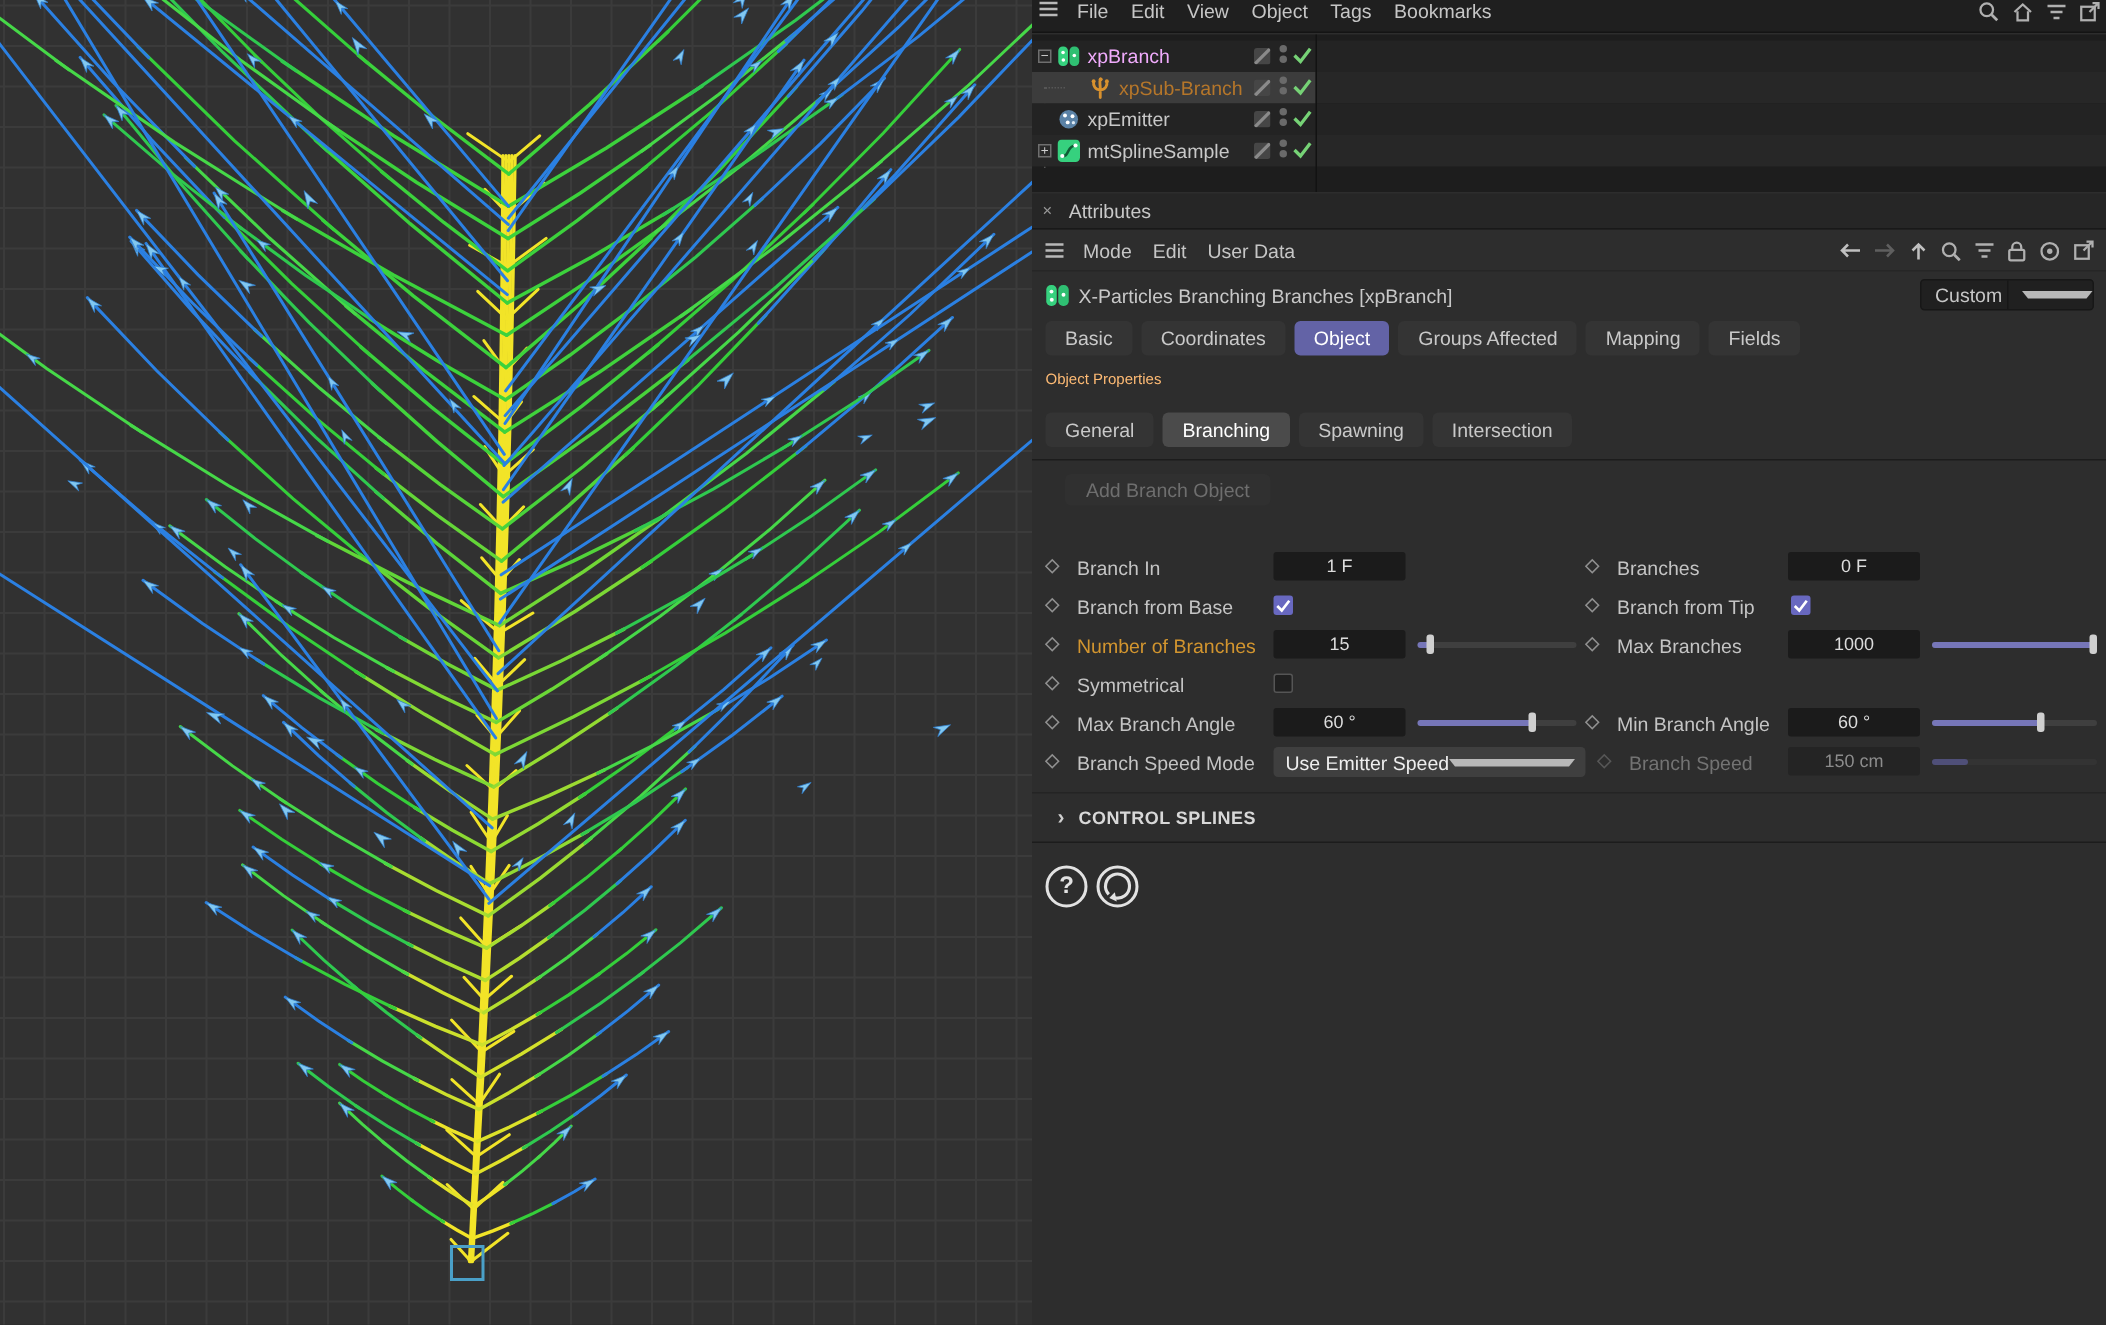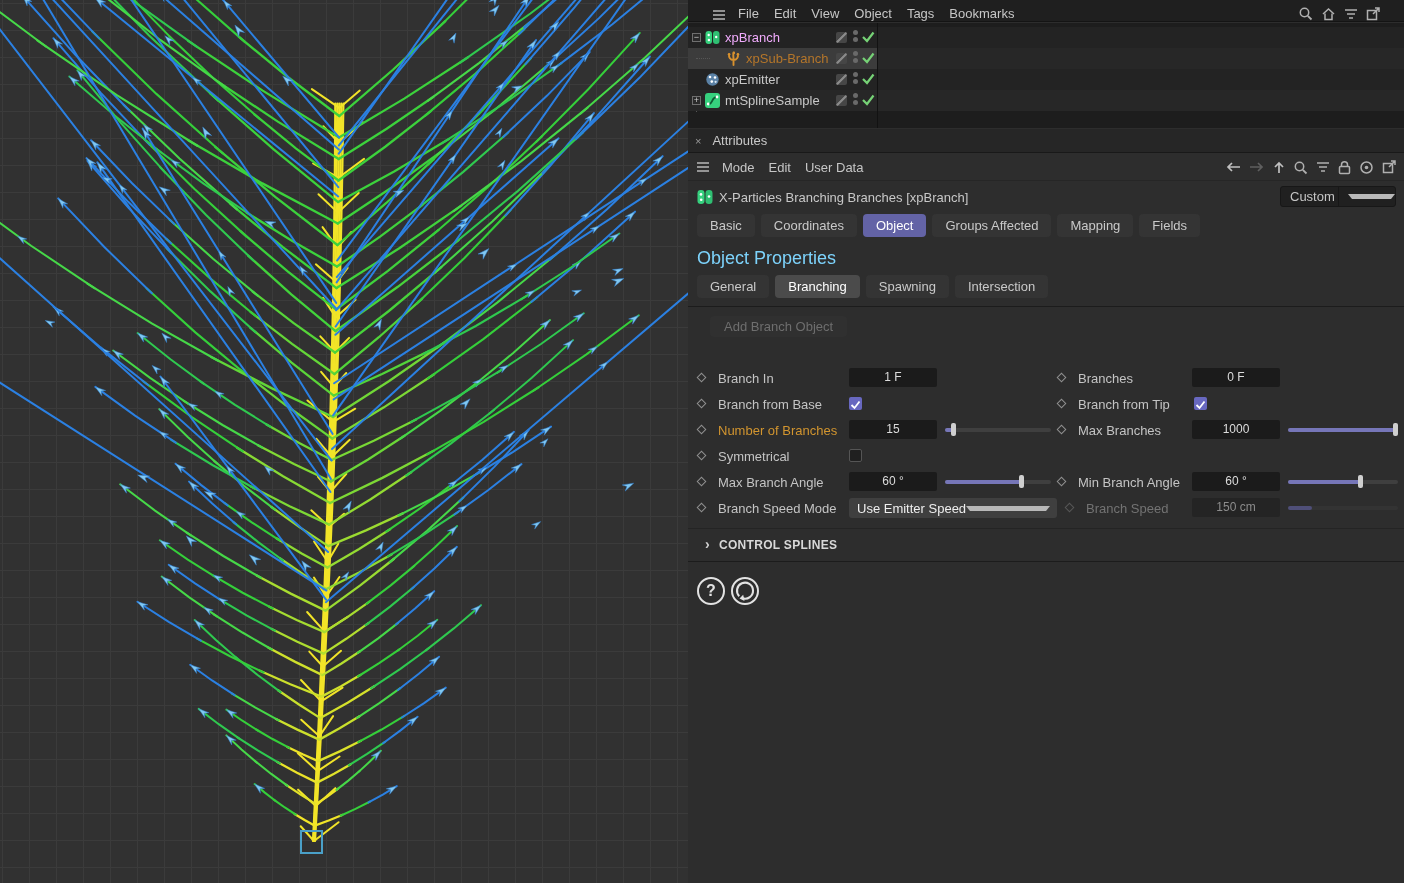--- a/index.html
+++ b/index.html
@@ -12,21 +12,21 @@
     background-image:linear-gradient(#3b3b3b 1px, transparent 1px),
                      linear-gradient(90deg,#3b3b3b 1px, transparent 1px);
     background-size:27px 27px; background-position:2px 3px; overflow:hidden; }
   #feather-svg { position:absolute; left:0; top:0; }
 
   
   #right { position:absolute; left:688px; top:0; width:716px; height:883px; background:#2d2d2d; }
 
   
   #menubar { position:absolute; left:0; top:0; width:716px; height:22px; background:#1f1f1f;
-    border-bottom:1px solid #141414; display:flex; align-items:flex-end; padding:0 24px; }
+    border-bottom:1px solid #141414; display:flex; align-items:flex-start; padding:0 4px; }
   .menu-item { color:#c6c6c6; font-size:13px; margin-right:15px; cursor:default; }
   .bar-icons { margin-left:auto; display:flex; gap:8px; align-items:center; }
   .icon-btn { display:inline-flex; align-items:center; justify-content:center; }
 
   
   #om { position:absolute; left:0; top:23px; width:716px; height:105px; background:#1d1d1d; }
   #om .vdivider { position:absolute; left:189px; top:0; width:1px; height:105px; background:#121212; }
   .om-row { position:absolute; left:0; width:716px; height:21px; display:flex; align-items:center; font-size:13px; }
   .om-row.odd  { background:#232323; }
   .om-row.even { background:#272727; }
@@ -63,21 +63,21 @@
   #preset .caret-box { width:17px; height:100%; border-left:1px solid #171717; display:flex; align-items:center; justify-content:center; }
   .caret { width:0; height:0; border-left:4px solid transparent; border-right:4px solid transparent; border-top:5px solid #b8b8b8; }
 
   
   .tabrow { position:absolute; left:9px; display:flex; gap:6px;justify-content:center; }
   .tab { height:23px; padding:0 13px; background:#343434; border-radius:4px; color:#c9c9c9;
     font-size:13px; display:flex; align-items:center; }
   .tab.active-blue { background:#6363a6; color:#fff; }
   .tab.active-gray { background:#4b4b4b; color:#fff; }
 
-  .section-title { position:absolute; left:9px; color:#7dd3fc; font-size:18px; }
+  .section-title { position:absolute; left:9px; color:#fdba74; font-size:10px; }
   .hdivider { position:absolute; left:0; width:716px; height:1px; background:#1c1c1c; }
 
   #add-branch-btn { position:absolute; left:22px; top:316px; height:21px; padding:0 14px;
     background:#303030; border-radius:4px; color:#6e6e6e; font-size:13px; display:flex; align-items:center; }
 
   
   .prow { position:absolute; height:20px; width:716px; }
   .diamond { position:absolute; width:7px; height:7px; border:1px solid #909090; transform:rotate(45deg); top:6px; }
   .diamond.dim { border-color:#575757; }
   .plabel { position:absolute; top:3px; font-size:13px; color:#c4c4c4; white-space:nowrap; }

